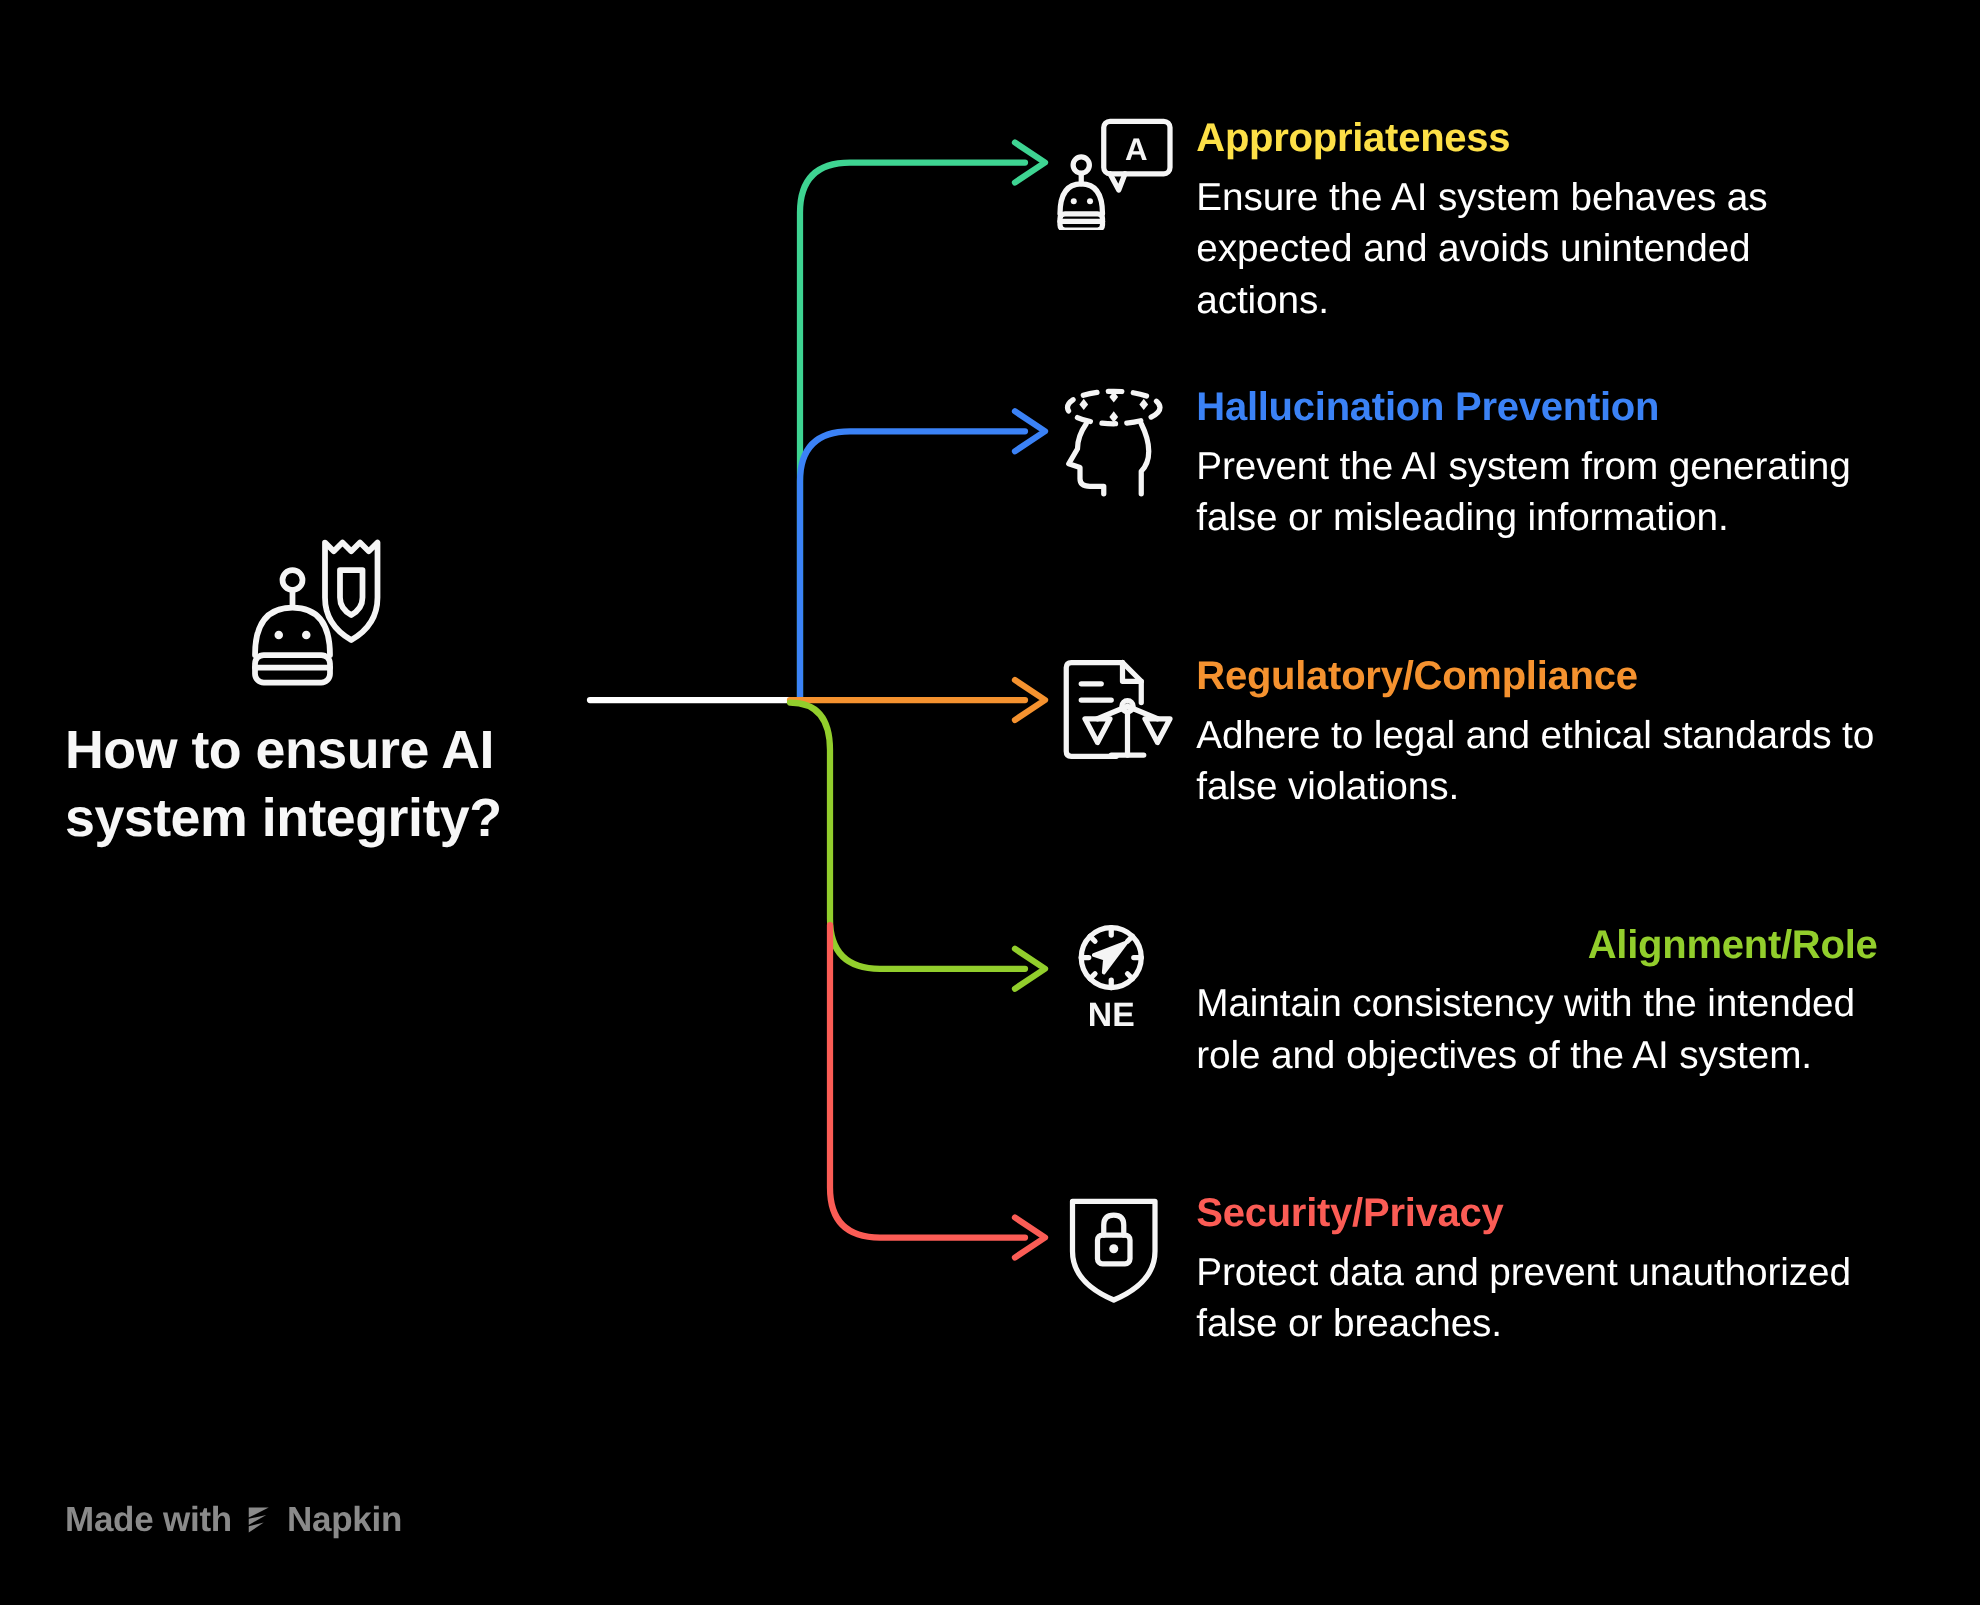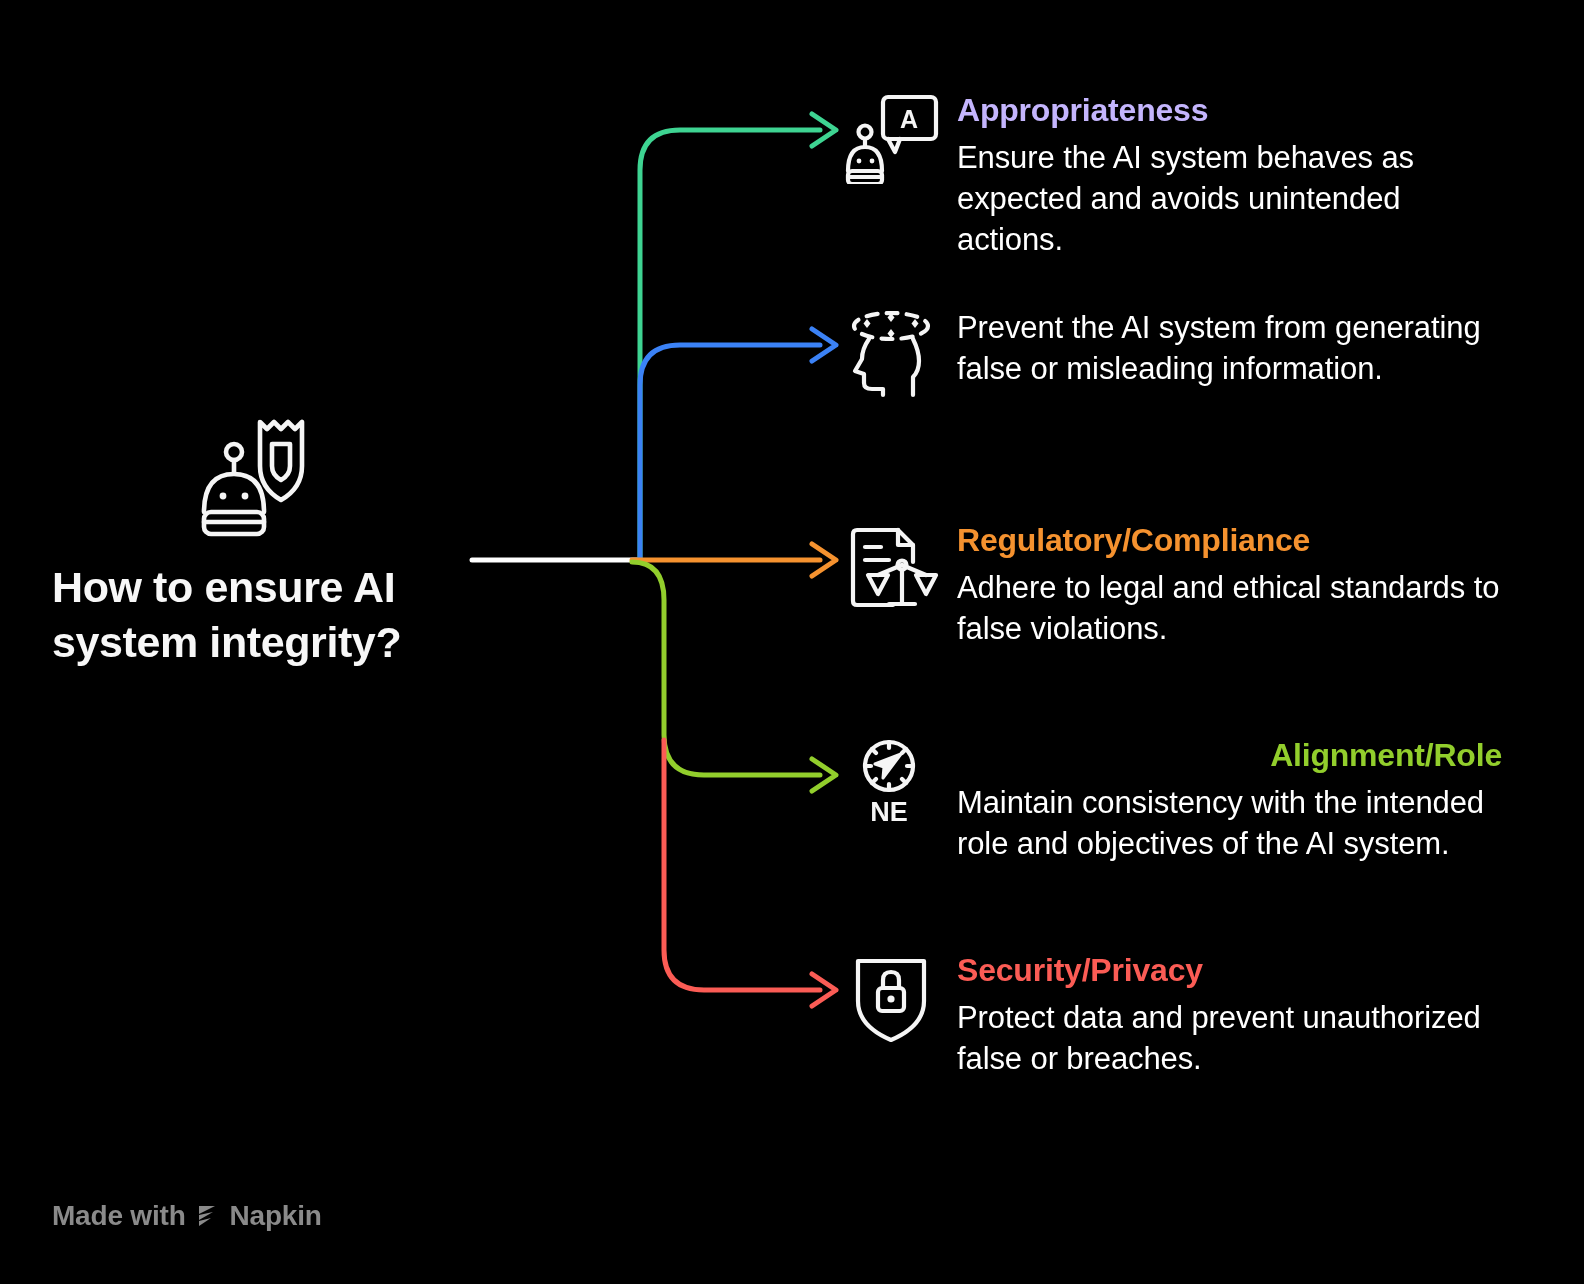--- a/index.html
+++ b/index.html
@@ -29,21 +29,21 @@
     left: 0; top: 0;
     width: 1584px;
     height: 1284px;
     pointer-events: none;
   }
 
   
   #root-node {
     position: absolute;
     left: 52px;
-    top: 410px;
+    top: 422px;
     width: 420px;
   }
   #root-icon {
     width: 150px;
     height: 140px;
     margin-left: 140px;
     margin-bottom: 6px;
   }
   #root-title {
     font-size: 43px;
@@ -165,40 +165,41 @@
       <circle cx="20" cy="40" r="6.5"></circle>
       <path d="M 20 47 L 20 55"></path>
 
       <path d="M 3 79 Q 3 55 20 55 Q 37 55 37 79"></path>
       <rect x="3" y="79" width="34" height="13" rx="4"></rect>
       <path d="M 3 85 L 37 85"></path>
       <circle cx="14" cy="69" r="2.4" fill="#f5f5f5" stroke="none"></circle>
       <circle cx="27" cy="69" r="2.4" fill="#f5f5f5" stroke="none"></circle>
     </svg>
     <div class="branch-text">
-      <div class="branch-heading" style="color:#c4b5fd;">Appropriateness</div>
+      <div class="branch-heading" style="color:#fde047;">Appropriateness</div>
       <div class="branch-desc">Ensure the AI system behaves as expected and avoids unintended actions.</div>
     </div>
   </div>
 
   <div class="branch" style="top:307px;">
     <svg class="branch-icon" viewBox="0 0 96 92" fill="none" stroke="#f5f5f5" stroke-width="4.2" stroke-linecap="round" stroke-linejoin="round">
 
       <ellipse cx="46" cy="19" rx="37" ry="13" stroke-dasharray="11 9"></ellipse>
 
       <path d="M 22 12 l 3.5 4.5 l -3.5 4.5 l -3.5 -4.5 z" fill="#f5f5f5" stroke="none"></path>
       <path d="M 46 6 l 3.5 4.5 l -3.5 4.5 l -3.5 -4.5 z" fill="#f5f5f5" stroke="none"></path>
       <path d="M 46 22 l 3.5 4.5 l -3.5 4.5 l -3.5 -4.5 z" fill="#f5f5f5" stroke="none"></path>
       <path d="M 70 12 l 3.5 4.5 l -3.5 4.5 l -3.5 -4.5 z" fill="#f5f5f5" stroke="none"></path>
 
       <path d="M 68 32 Q 74 44 74 54 Q 74 64 68 70 L 68 88"></path>
       <path d="M 24 32 Q 17 42 17 52 L 10 64 L 19 67 L 19 76 Q 19 82 27 82
                L 38 82 L 38 88"></path>
     </svg>
     <div class="branch-text">
+      <div class="branch-heading" style="color:#3B82F6;">Hallucination Prevention</div>
       <div class="branch-desc">Prevent the AI system from generating false or misleading information.</div>
     </div>
   </div>
 
   <div class="branch" style="top:522px;">
     <svg class="branch-icon" viewBox="0 0 96 92" fill="none" stroke="#f5f5f5" stroke-width="4.2" stroke-linecap="round" stroke-linejoin="round">
 
       <path d="M 53 8 L 12 8 Q 8 8 8 12 L 8 79 Q 8 83 12 83 L 48 83"></path>
       <path d="M 53 8 L 68 23 L 68 40"></path>
       <path d="M 53 8 L 53 23 L 68 23"></path>

